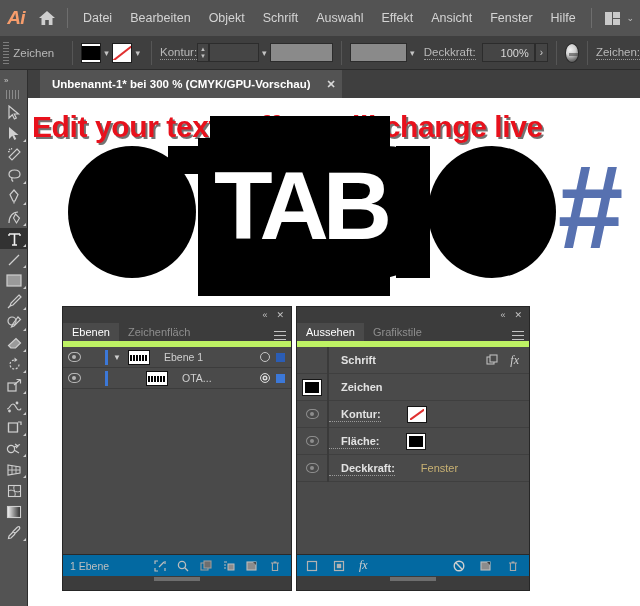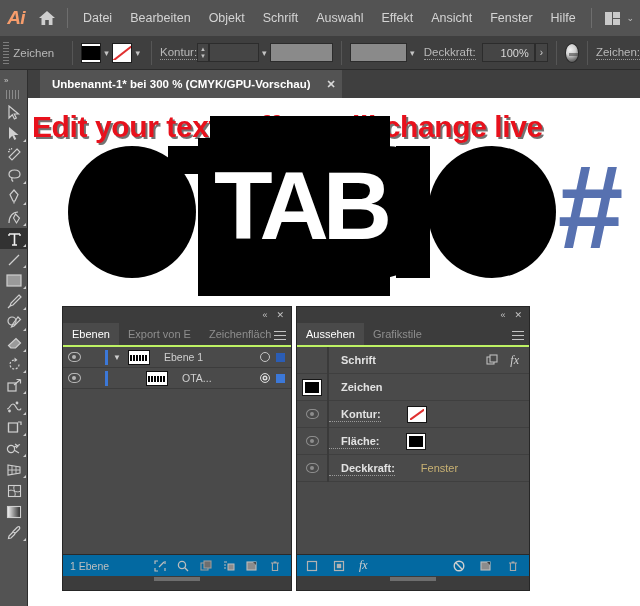--- a/index.html
+++ b/index.html
@@ -134,21 +134,21 @@
     position: absolute; left: 528px; top: 10px; font-size: 118px; font-weight: bold;
     font-style: italic; line-height: 1; letter-spacing: -6px;
   }
 
   
   .panel { position: absolute; background: #3c3c3c; border: 1px solid #262626; }
   .panel-titlebar { height: 16px; background: #3c3c3c; display: flex; align-items: center;
     justify-content: flex-end; gap: 9px; padding-right: 7px; }
   .tb-btn { color: #c2c2c2; font-size: 9px; line-height: 1; }
   .panel-tabs { height: 24px; background: #3c3c3c; display: flex; align-items: stretch;
-    border-bottom: 2px solid #bef264; position: relative; }
+    border-bottom: 6px solid #bef264; position: relative; }
   .ptab { display: flex; align-items: center; padding: 0 9px; font-size: 11px; color: #8e8e8e;
     max-width: 84px; overflow: hidden; white-space: nowrap; }
   .ptab.active { background: #4a4a4a; color: #ffffff; }
   .ptab-menu { position: absolute; right: 0; top: 0; width: 22px; height: 24px;
     display: flex; align-items: center; justify-content: center; }
   .ptab-menu i { display: block; width: 12px; height: 1px; background: #c3c3c3; box-shadow: 0 4px 0 #c3c3c3, 0 -4px 0 #c3c3c3; }
   .panel-body { background: #4a4a4a; }
   .panel-footer { height: 22px; background: #0369a1; display: flex; align-items: center;
     border-top: 1px solid #2a2a2a; }
   .pf-label { color: #bfbfbf; font-size: 10.5px; padding-left: 7px; white-space: nowrap; }
@@ -457,21 +457,20 @@
     </div>
   </div>
 
   <div class="panel" id="layers-panel">
     <div class="panel-titlebar">
       <span class="tb-btn">«</span>
       <span class="tb-btn">✕</span>
     </div>
     <div class="panel-tabs">
       <div class="ptab active">Ebenen</div>
-      <div class="ptab">Export von E</div>
       <div class="ptab">Zeichenfläch</div>
       <div class="ptab-menu">
           <i></i>
         </div>
     </div>
     <div class="panel-body" style="height:207px">
 
       <div class="layer-row">
         <div class="lr-eye">
             <div class="eye"></div>

